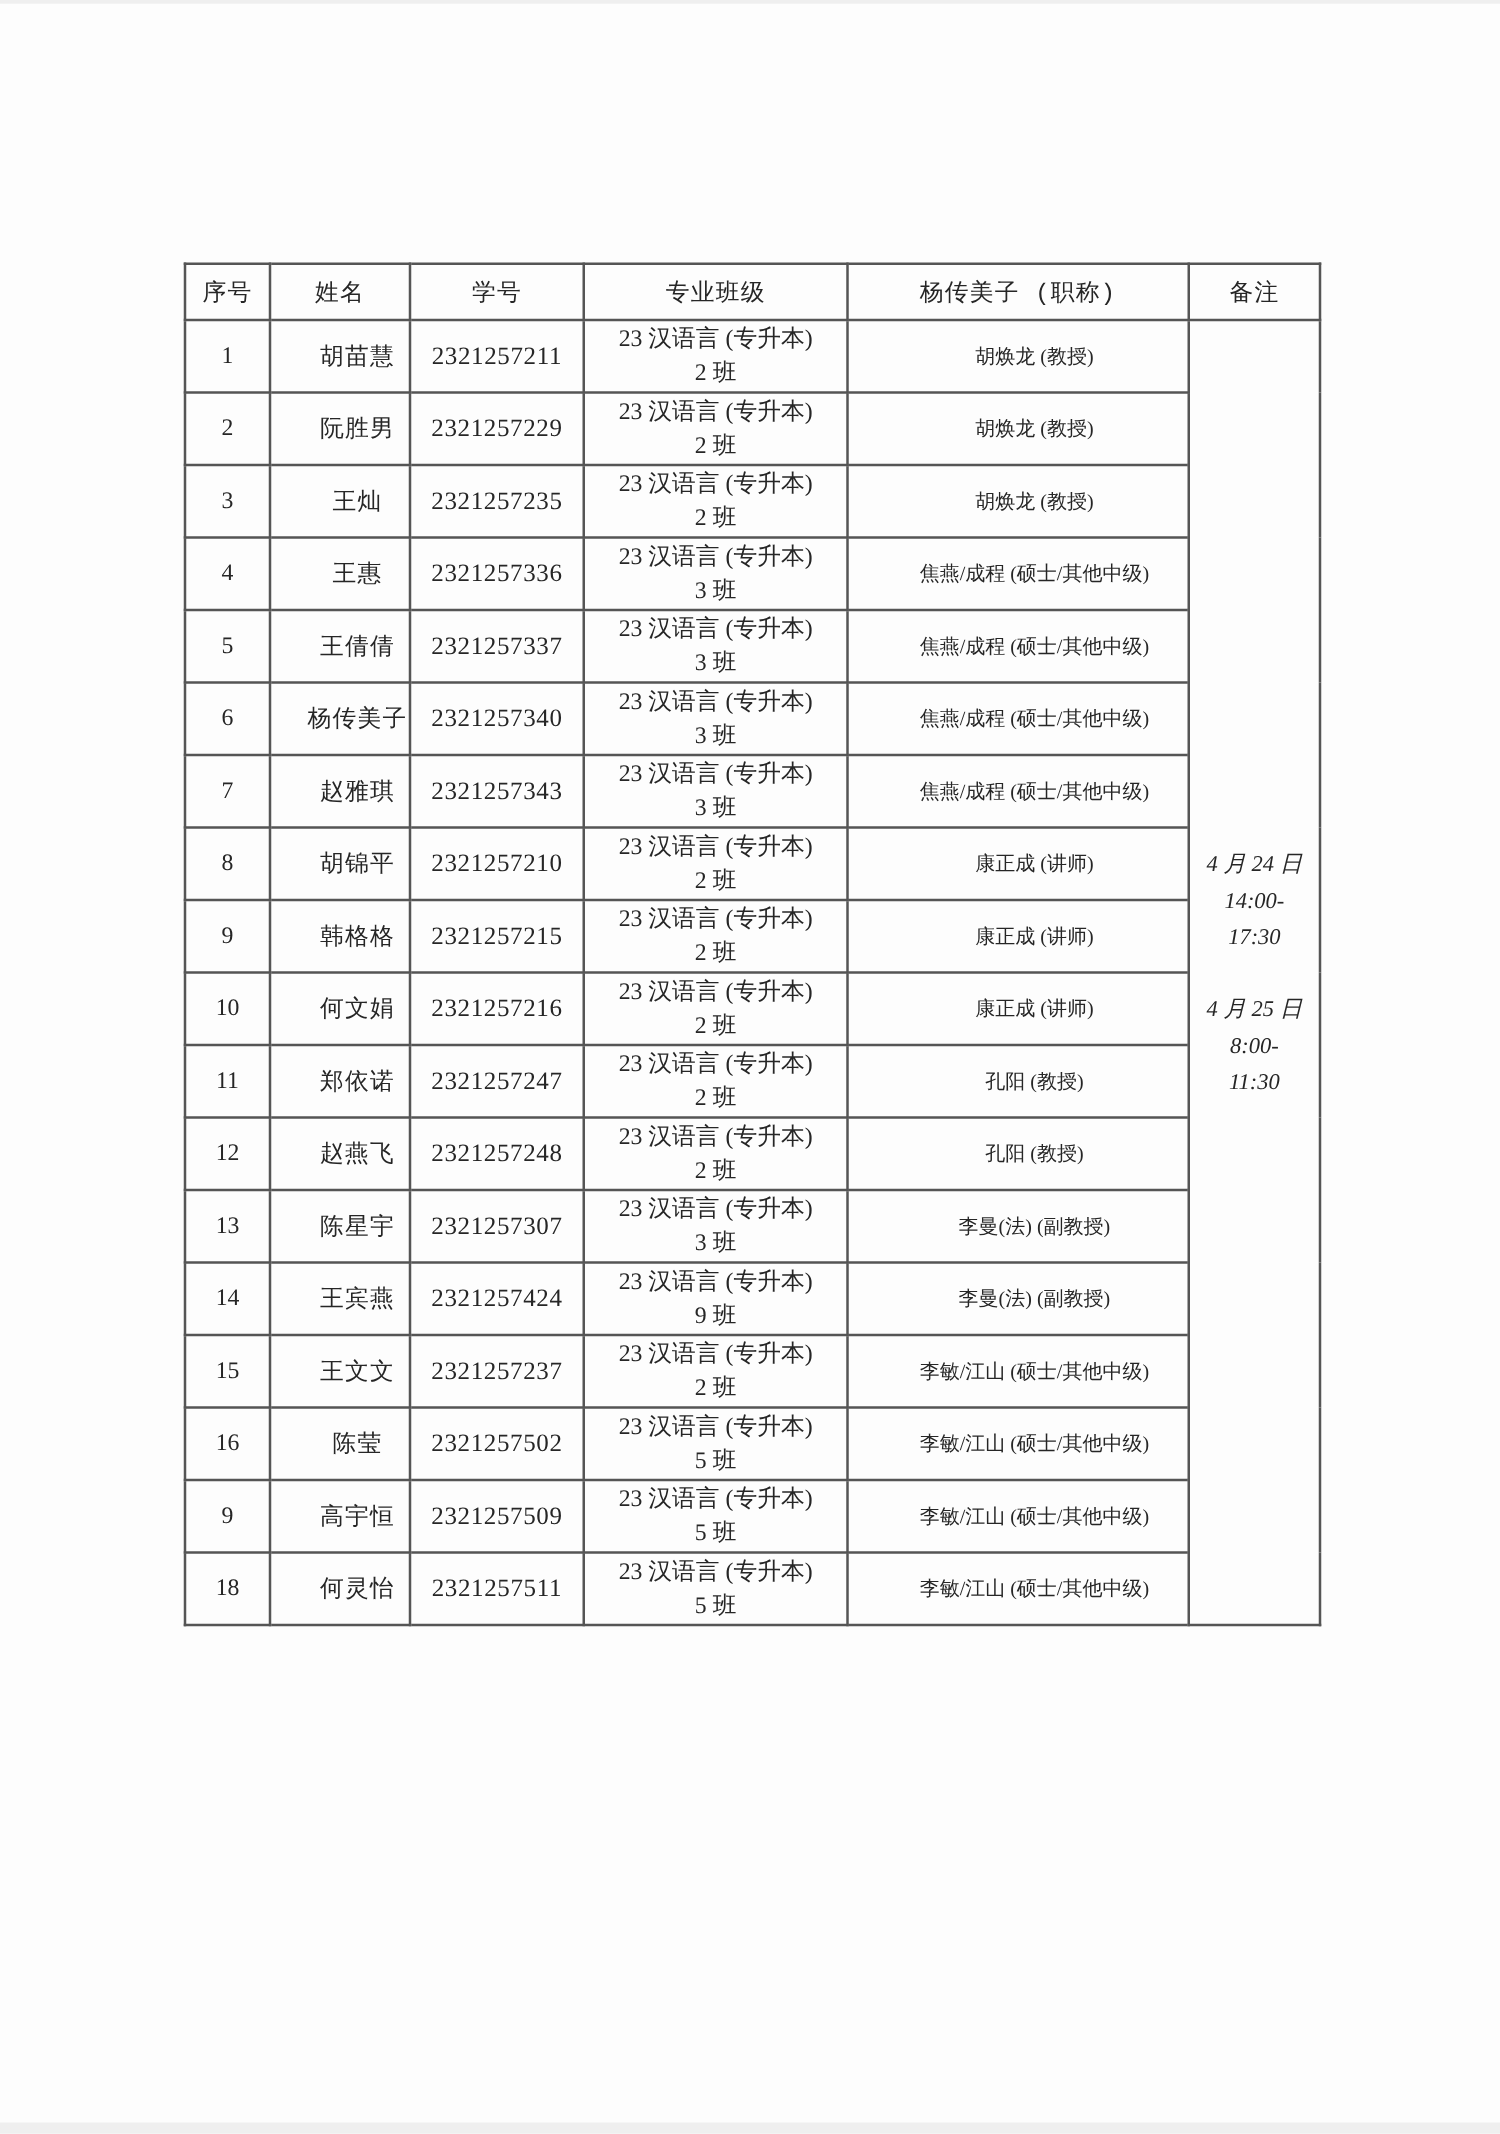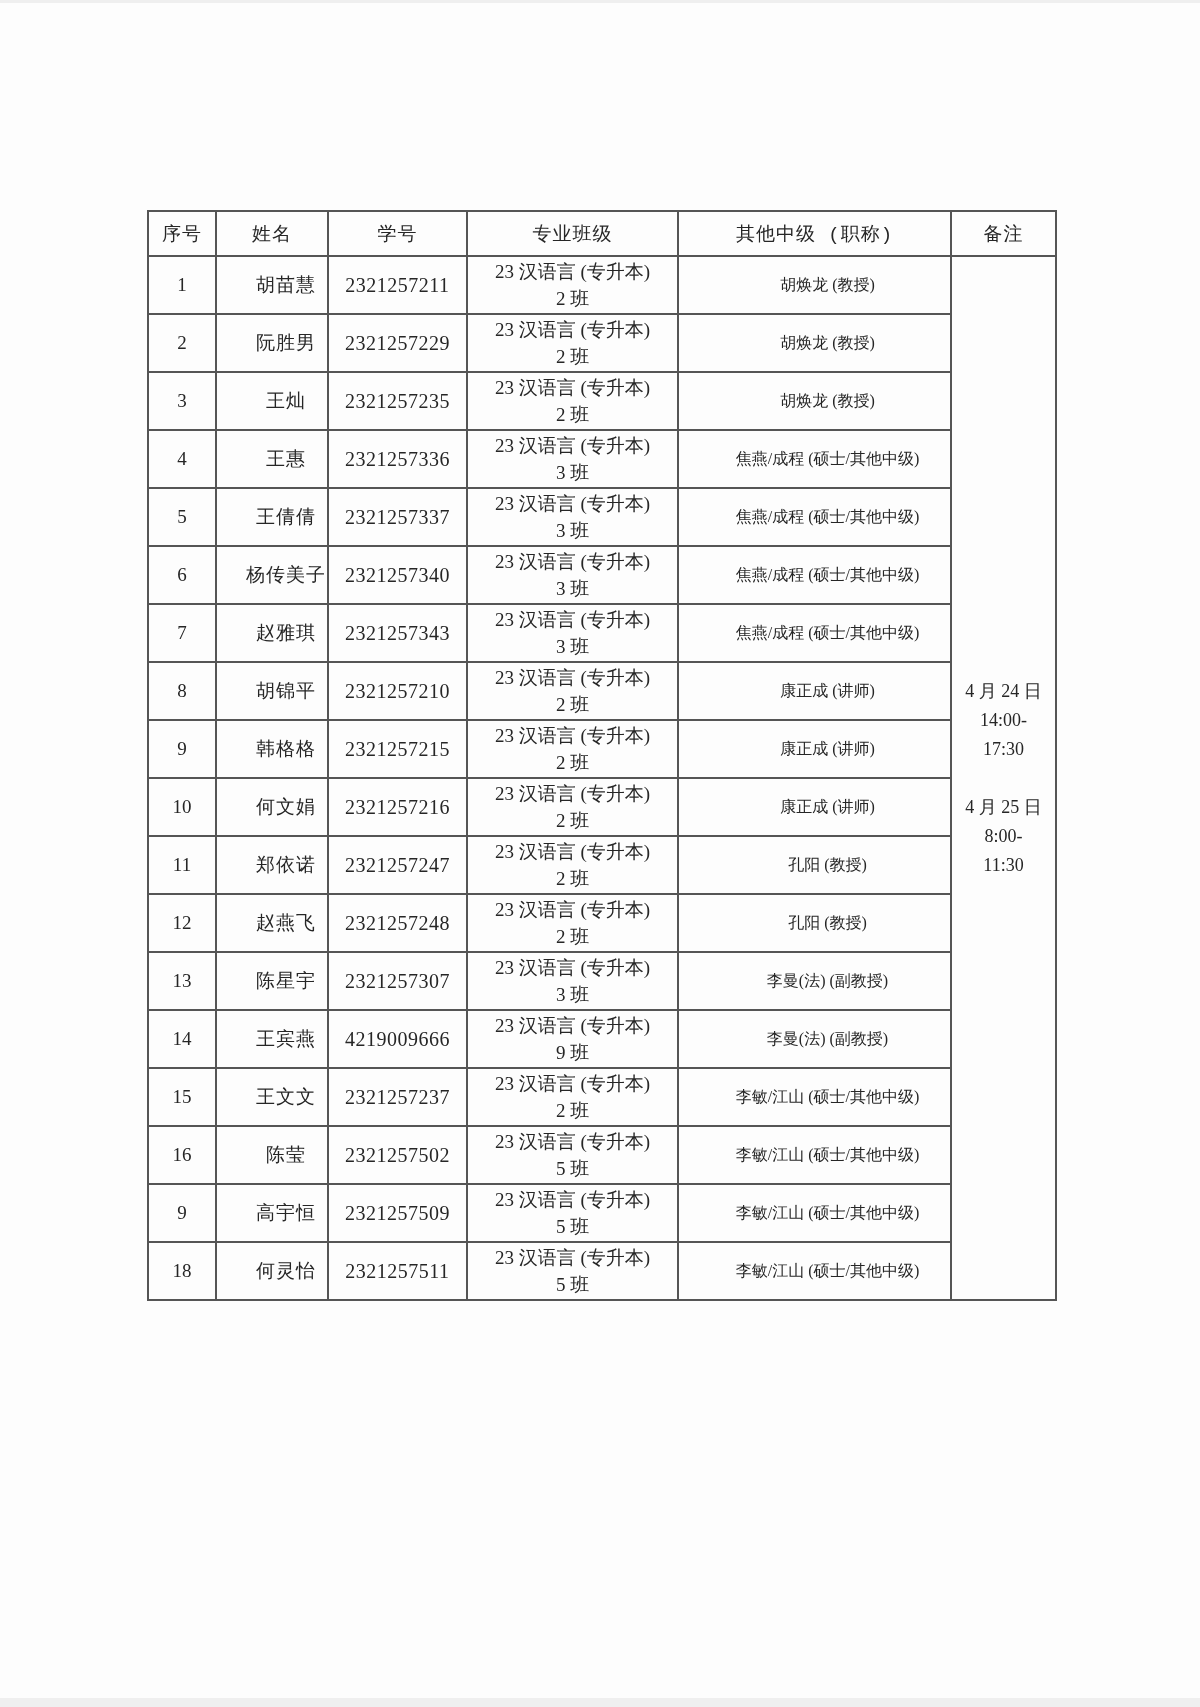--- a/index.html
+++ b/index.html
@@ -49,21 +49,21 @@
   td.c-class .cls-line { font-size: 19px; line-height: 27px; }
   td.c-teacher { font-size: 16px; padding-left: 26px; }
   td.c-remark { font-size: 18px; }
   .remark-block {
     display: flex;
     flex-direction: column;
     justify-content: center;
     align-items: center;
     height: 100%;
   }
-  .remark-line { line-height: 29px; white-space: nowrap; }
+  .remark-line { line-height: 29px; white-space: nowrap; font-style: italic; }
 </style>
 </head>
 <body>
 
 <div class="edge-strip top"></div>
 
 <table class="roster">
   <colgroup>
     <col style="width:68px">
     <col style="width:112px">
@@ -71,21 +71,21 @@
     <col style="width:211px">
     <col style="width:273px">
     <col style="width:105px">
   </colgroup>
   <thead>
     <tr>
       <th>序号</th>
       <th>姓名</th>
       <th>学号</th>
       <th>专业班级</th>
-      <th>其他中级 (职称)</th>
+      <th>杨传美子 (职称)</th>
       <th>备注</th>
     </tr>
   </thead>
   <tbody id="roster-body">
       <tr>
     <td class="c-no">1</td>
     <td class="c-name">胡苗慧</td>
     <td class="c-id">2321257211</td>
     <td class="c-class">
       <div class="cls-line">23 汉语言 (专升本)</div>
@@ -220,21 +220,21 @@
     <td class="c-id">2321257307</td>
     <td class="c-class">
       <div class="cls-line">23 汉语言 (专升本)</div>
       <div class="cls-line">3 班</div>
     </td>
     <td class="c-teacher">李曼(法) (副教授)</td>
   </tr>
       <tr>
     <td class="c-no">14</td>
     <td class="c-name">王宾燕</td>
-    <td class="c-id">4219009666</td>
+    <td class="c-id">2321257424</td>
     <td class="c-class">
       <div class="cls-line">23 汉语言 (专升本)</div>
       <div class="cls-line">9 班</div>
     </td>
     <td class="c-teacher">李曼(法) (副教授)</td>
   </tr>
       <tr>
     <td class="c-no">15</td>
     <td class="c-name">王文文</td>
     <td class="c-id">2321257237</td>

